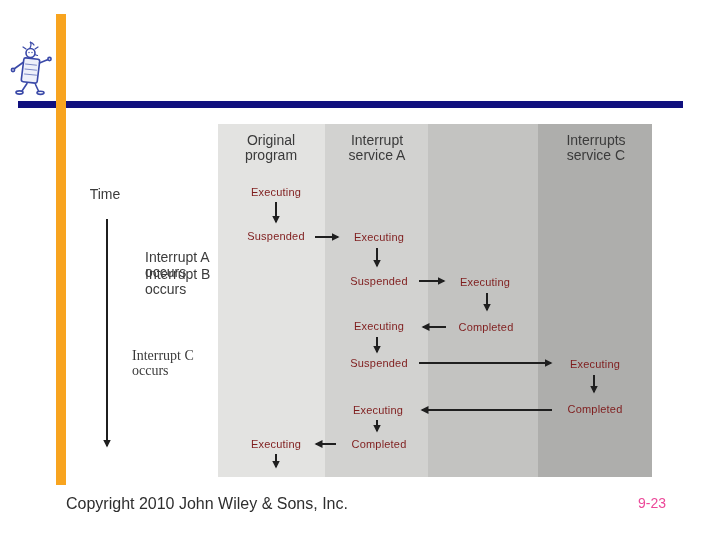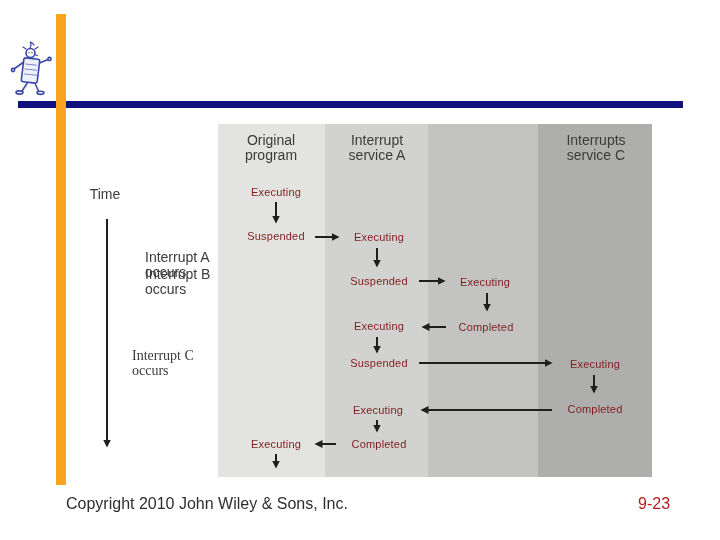--- a/index.html
+++ b/index.html
@@ -30,21 +30,21 @@
   }
   .time-label{
     position:absolute; transform:translate(-50%,-50%); font-size:14px; color:#3b3b3b; z-index:1;
   }
   .evt{
     position:absolute; width:76px; font-size:14px; line-height:15px; color:#3b3b3b; z-index:1;
   }
   .arrows{position:absolute; left:0; top:0; width:720px; height:540px; z-index:1; pointer-events:none;}
   
   .copyright{position:absolute; left:66px; top:495px; font-size:16px; color:#2e2e2e;}
-  .page-number{position:absolute; left:638px; top:495px; font-size:16px; color:#b91c1c;}
+  .page-number{position:absolute; left:638px; top:495px; font-size:14px; color:#ec4899;}
 </style>
 </head>
 <body>
 
 <div class="slide">
 
   <svg class="mascot" viewBox="0 0 50 58">
     <g fill="none" stroke="#3A49A8" stroke-width="1.6" stroke-linecap="round">
       <path d="M24 8 q2 -4 0 -6 q3 1 4 3" stroke-width="1.2"></path>
       <path d="M20 9 l-3 -2 M29 9 l3 -2" stroke-width="1.2"></path>

